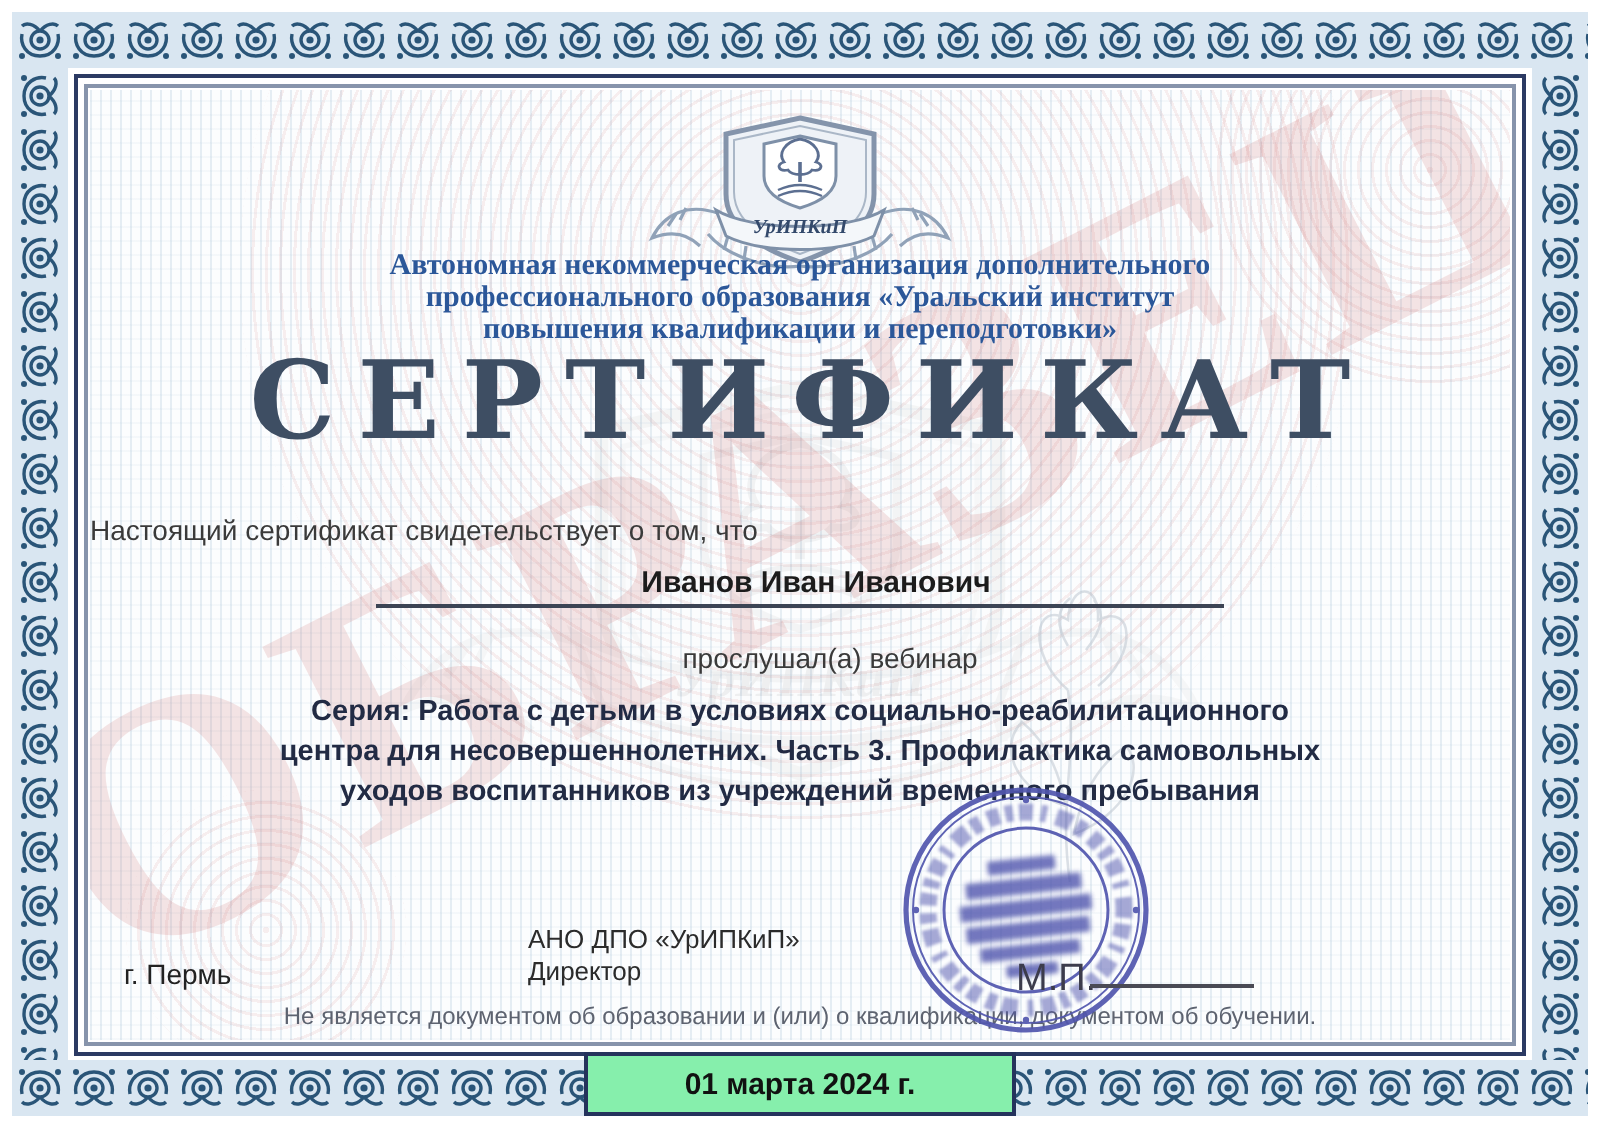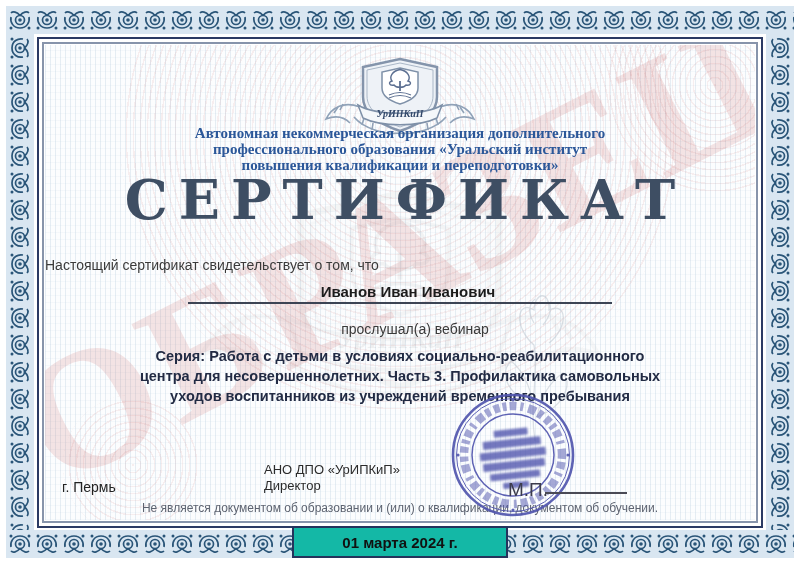--- a/index.html
+++ b/index.html
@@ -65,21 +65,21 @@
   .blur1{filter:blur(1.2px);}
   .blur2{filter:blur(0.7px);}
 
   .signatory{position:absolute;left:219px;top:417px;z-index:3;font-size:13px;line-height:16px;color:#2b2b2b;}
   .city{position:absolute;left:17px;top:434px;z-index:3;font-size:14px;color:#222;}
   .seal-mark{position:absolute;left:463px;top:434px;z-index:5;font-size:19px;color:#3c3c4c;}
   .sig-line{position:absolute;left:500px;top:447px;width:82px;z-index:5;border-top:2px solid #4a4a55;}
   .disclaimer{position:absolute;left:0;right:0;top:456px;z-index:3;text-align:center;font-size:12px;color:#5d6370;}
 
   .date-box{position:absolute;left:50%;top:526px;transform:translateX(-50%);width:212px;height:28px;z-index:10;
-      background:#14b8a6;border:2px solid #25335c;display:flex;align-items:center;justify-content:center;
+      background:#86efac;border:2px solid #25335c;display:flex;align-items:center;justify-content:center;
       font-size:15px;font-weight:700;color:#111111;}
 </style>
 </head>
 <body>
 
 <div class="page">
 
   <div class="orn-band orn-top">
       <svg class="motif" viewBox="0 0 26 26">
         <g fill="none" stroke="#2a5578" stroke-width="1.7">

